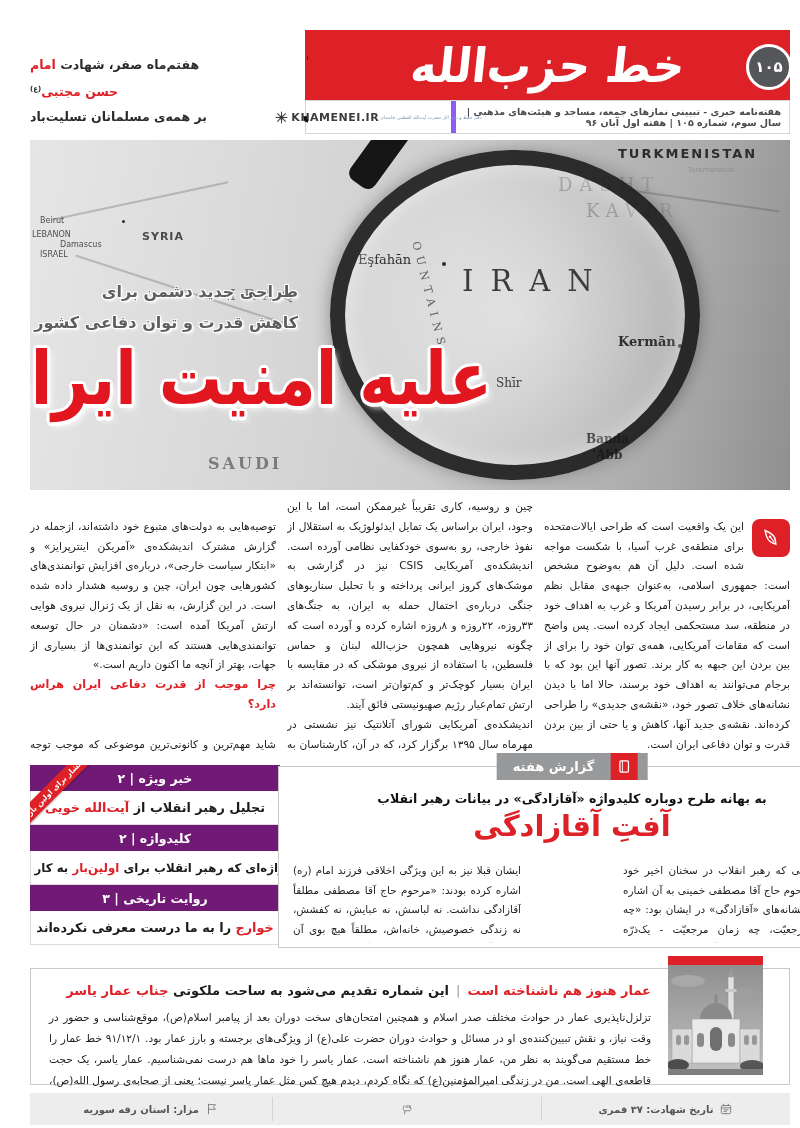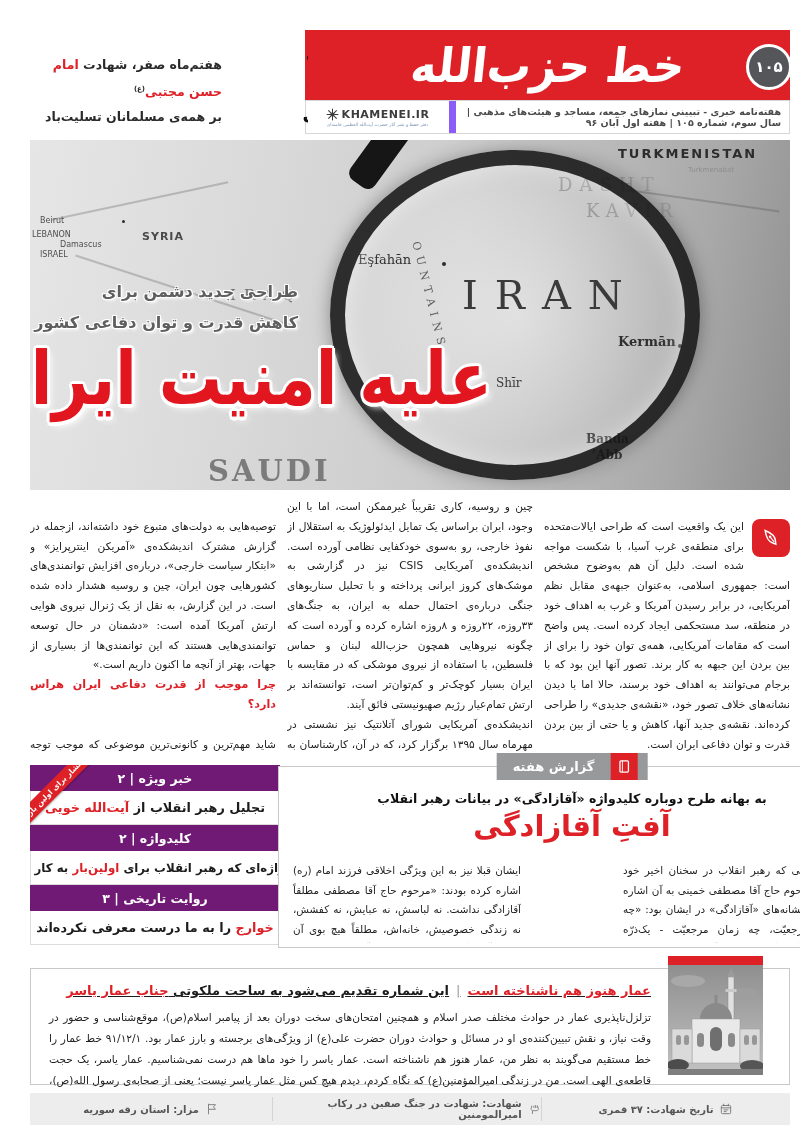--- a/index.html
+++ b/index.html
@@ -6,53 +6,53 @@
   html,body { background:#fff; }
   body { font-family:"DejaVu Sans", sans-serif; }
   .page { position:relative; width:800px; height:1128px; background:#fff; overflow:hidden; margin:0 auto; }
   .abs { position:absolute; }
 
   
   .banner { left:305px; top:30px; width:485px; height:70px; background:#dd2127; display:flex; align-items:center; justify-content:center; }
   .logo-title { color:#fff; font-size:44px; font-weight:bold; direction:rtl; transform:skewX(-6deg) scaleY(1.08); letter-spacing:-1px; white-space:nowrap; }
   .issue-badge { left:746px; top:44px; width:46px; height:46px; border-radius:50%; background:#55565a; border:3px solid #fff; color:#fff; font-size:15px; font-weight:bold; display:flex; align-items:center; justify-content:center; z-index:5; }
   .info-strip { left:305px; top:100px; width:485px; height:34px; border:1px solid #d6d6d6; display:flex; direction:ltr; align-items:stretch; background:#fff; }
-  .site-block { width:150px; border-right:7px solid #8b5cf6; display:flex; flex-direction:column; align-items:center; justify-content:center; gap:1px; }
+  .site-block { width:150px; border-right:5px solid #8b5cf6; display:flex; align-items:center; justify-content:center; gap:1px; }
   .site-row { display:flex; align-items:center; gap:3px; }
   .site-logo { font-size:11px; font-weight:bold; color:#3c3c3c; letter-spacing:0.5px; }
   .site-caption { font-size:4.5px; color:#7d94b5; white-space:nowrap; }
   .info-line { flex:1; direction:rtl; text-align:right; font-size:9.5px; font-weight:bold; color:#4a4a4a; display:flex; align-items:center; padding:0 8px; }
-  .condolence { left:30px; top:52px; width:192px; direction:rtl; text-align:right; font-size:12.5px; font-weight:bold; color:#2a2a2a; line-height:25px; }
+  .condolence { left:30px; top:52px; width:192px; direction:rtl; text-align:left; font-size:12.5px; font-weight:bold; color:#2a2a2a; line-height:25px; }
   .condolence .hl { color:#dd2127; }
   .condolence .sup { font-size:7px; vertical-align:super; }
   .calligraphy { left:220px; top:34px; width:88px; height:100px; }
 
   
   .hero { left:30px; top:140px; width:760px; height:350px; overflow:hidden;
     background:
       radial-gradient(circle 240px at 485px 175px, rgba(255,255,255,0.5), rgba(255,255,255,0.12) 70%, transparent 75%),
       linear-gradient(100deg,#e6e6e6 0%, #d9d9d9 30%, #cccccc 55%, #a8a8a8 85%, #8f8f8f 100%);
   }
   .mag-ring { position:absolute; left:300px; top:10px; width:370px; height:330px; border-radius:50%; border:15px solid rgba(22,22,22,0.88); box-shadow:0 0 18px rgba(0,0,0,0.35), inset 0 0 24px rgba(255,255,255,0.5); }
   .mag-handle { position:absolute; left:338px; top:-34px; width:30px; height:86px; background:#161616; border-radius:9px; transform:rotate(36deg); }
   .ml { position:absolute; white-space:nowrap; }
   .serif { font-family:"DejaVu Serif", serif; }
   .t-turkmenistan { left:588px; top:6px; font-weight:bold; font-size:13px; letter-spacing:2px; color:#2c2c2c; }
   .t-turkmenabat { left:658px; top:26px; font-size:7px; color:#8e8e8e; }
   .t-dasht { left:528px; top:34px; font-size:18px; letter-spacing:7px; color:#9b9b9b; }
   .t-kavir { left:556px; top:60px; font-size:18px; letter-spacing:7px; color:#9b9b9b; }
-  .t-iran { left:432px; top:132px; font-size:40px; letter-spacing:17px; color:#3b3b3b;text-align:center; }
+  .t-iran { left:432px; top:124px; font-size:29px; letter-spacing:17px; color:#3b3b3b;text-align:center; }
   .t-esfahan { left:328px; top:112px; font-size:13px; color:#2e2e2e; }
   .t-kerman { left:588px; top:194px; font-size:13px; font-weight:bold; color:#2e2e2e; }
   .t-shiraz { left:466px; top:236px; font-size:12px; color:#3a3a3a; }
   .t-bandar1 { left:556px; top:292px; font-size:12px; font-weight:bold; color:#3a3a3a; }
   .t-bandar2 { left:562px; top:308px; font-size:12px; font-weight:bold; color:#3a3a3a; }
   .t-syria { left:112px; top:90px; font-size:11px; font-weight:bold; letter-spacing:1px; color:#4a4a4a; }
   .t-iraq { left:200px; top:146px; font-size:15px; letter-spacing:8px; color:#6d6d6d; }
-  .t-saudi { left:178px; top:314px; font-size:29px; font-weight:bold; letter-spacing:3px; color:#7b7b7b;text-align:center; }
+  .t-saudi { left:178px; top:314px; font-size:16px; font-weight:bold; letter-spacing:3px; color:#7b7b7b;text-align:center; }
   .t-beirut { left:10px; top:76px; font-size:8px; color:#4f4f4f;text-align:center; }
   .t-lebanon { left:2px; top:90px; font-size:8px; color:#4f4f4f; }
   .t-israel { left:10px; top:110px; font-size:8px; color:#4f4f4f; }
   .t-damascus { left:30px; top:100px; font-size:8px; color:#4f4f4f; }
   .t-mountains { left:392px; top:100px; font-size:11px; letter-spacing:6px; color:#5c5c5c; transform:rotate(76deg); transform-origin:left top; }
   .dot { position:absolute; width:4px; height:4px; border-radius:50%; background:#2c2c2c; }
   .road { position:absolute; height:1.5px; background:rgba(60,60,60,0.25); }
   .kicker { right:492px; top:136px; direction:rtl; text-align:right; font-size:16px; font-weight:bold; color:#5f5f5f; line-height:31px;
     text-shadow:1px 1px 0 #fff,-1px -1px 0 #fff,1px -1px 0 #fff,-1px 1px 0 #fff,2px 2px 3px rgba(255,255,255,0.9); }
   .headline { left:0px; top:196px; width:462px; text-align:center; direction:rtl; color:#e2161f; font-weight:bold; font-size:63px; white-space:nowrap; transform:scaleY(1.18); transform-origin:center top;
@@ -78,21 +78,21 @@
   .tab-icon { width:27px; height:27px; background:#dd2127; display:flex; align-items:center; justify-content:center; margin-right:10px; }
   .rep-sub { position:absolute; top:24px; left:0; width:100%; text-align:center; direction:rtl; font-size:12.5px; font-weight:bold; color:#111; }
   .rep-title { position:absolute; top:42px; left:0; width:100%; text-align:center; direction:rtl; font-size:29px; font-weight:bold; color:#dd2127; }
   .rep-col { position:absolute; top:94px; width:228px; height:82px; direction:rtl; text-align:justify; font-size:10.4px; line-height:19.5px; color:#1d1d1d; overflow:hidden; }
   .rep-right { right:14px; } .rep-left { left:14px; }
 
   
   .dedication { left:30px; top:968px; width:760px; height:117px; border:1px solid #c9c9c9; background:#fff; }
   .mosque { position:absolute; left:637px; top:-13px; width:95px; height:119px; }
   .mosque-bar { position:absolute; left:0; top:0; width:95px; height:9px; background:#dd2127; }
-  .ded-title { position:absolute; left:18px; top:14px; width:602px; direction:rtl; text-align:right; font-size:13px; font-weight:bold; color:#1c1c1c; white-space:nowrap;text-decoration:underline; }
+  .ded-title { position:absolute; left:18px; top:14px; width:602px; direction:rtl; text-align:right; font-size:13px; font-weight:bold; color:#1c1c1c; white-space:nowrap; }
   .ded-title .red { color:#dd2127; }
   .ded-title .sep { color:#9a9a9a; margin:0 7px; font-weight:normal; }
   .ded-body { position:absolute; left:18px; top:38px; width:602px; direction:rtl; text-align:justify; font-size:10.6px; line-height:21px; color:#1d1d1d; }
   .ded-body .bullet { color:#dd2127; font-size:8px; margin:0 3px; }
 
   
   .footer { left:30px; top:1093px; width:760px; height:32px; background:#ededed; display:flex; direction:rtl; align-items:stretch; }
   .f-cell { display:flex; align-items:center; justify-content:center; gap:6px; direction:rtl; font-size:10px; font-weight:bold; color:#555; }
   .f-c1 { width:248px; } .f-c2 { width:268px; } .f-c3 { flex:1; }
   .f-div { width:1px; background:#d4d4d4; margin:4px 0; }
@@ -283,21 +283,20 @@
         <line x1="8" y1="13.5" x2="16" y2="13.5"></line>
           <line x1="8" y1="16.5" x2="13" y2="16.5"></line>
       </svg>
       <span>تاریخ شهادت: ۳۷ قمری</span>
     </div>
     <div class="f-div"></div>
     <div class="f-cell f-c2">
       <svg width="14" height="14" viewBox="0 0 24 24" fill="none" stroke="#777" stroke-width="1.5">
         <path d="M8 21 v-6 M8 15 c-2 -1 -3 -3 -2 -5 l1 -4 M8 15 h8 c2 0 3 -2 2.5 -4 l-1.5 -5 M10.5 6 v4 M13.5 5 v5 M16.5 6 v4"></path>
       </svg>
-      <span>شهادت: شهادت در جنگ صفین در رکاب امیرالمومنین</span>
     </div>
     <div class="f-div"></div>
     <div class="f-cell f-c3">
       <svg width="14" height="14" viewBox="0 0 24 24" fill="none" stroke="#777" stroke-width="1.5">
         <line x1="6" y1="3" x2="6" y2="21"></line>
           <path d="M6 4.5 h12 l-3.5 4 3.5 4 H6"></path>
       </svg>
       <span>مزار: استان رقه سوریه</span>
     </div>
   </div>

